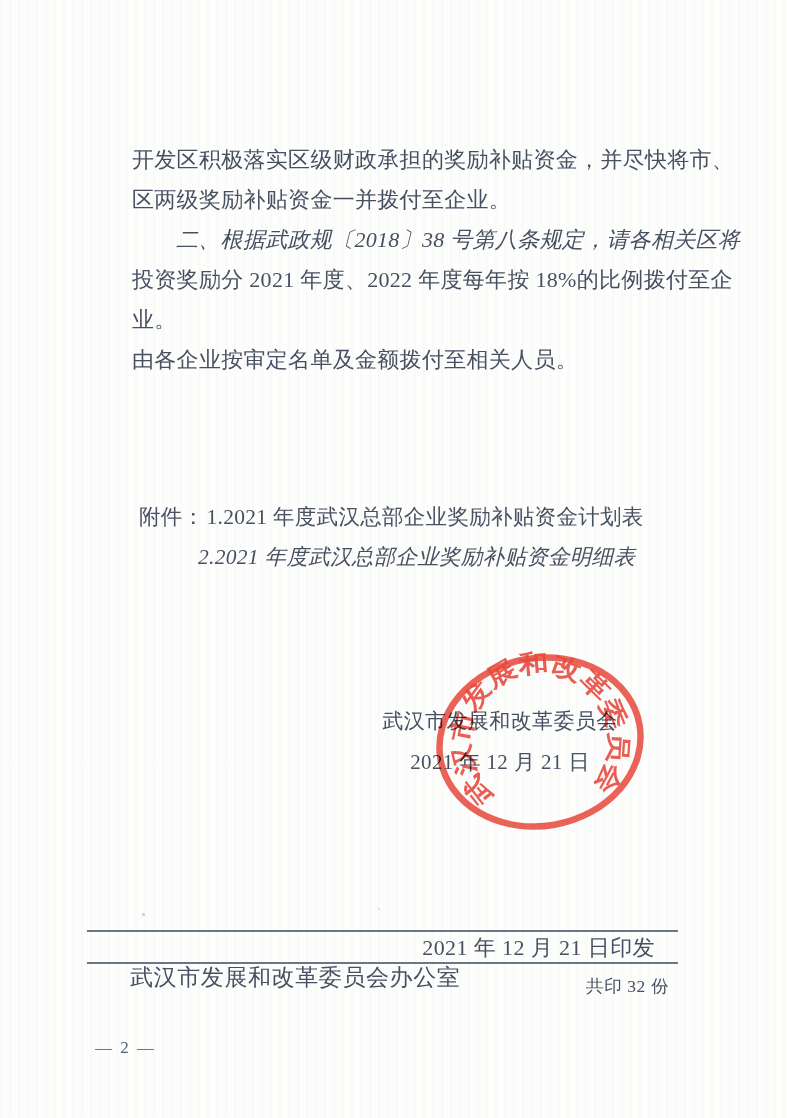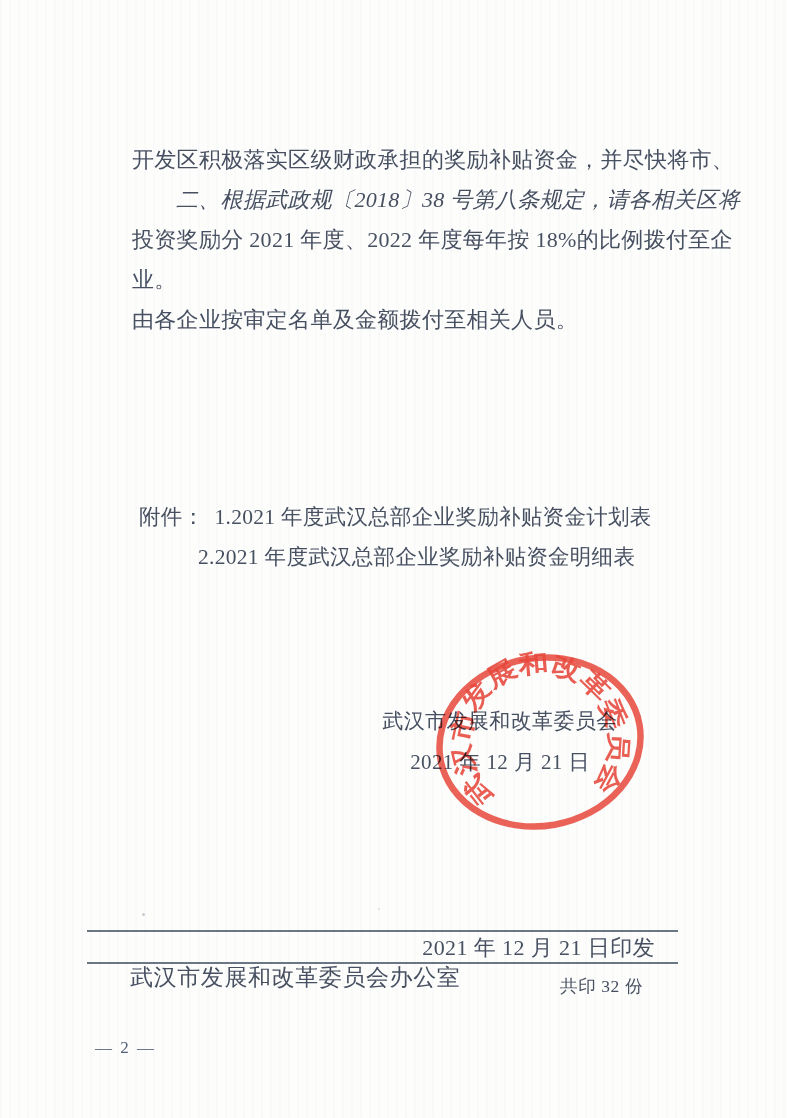--- a/index.html
+++ b/index.html
@@ -27,22 +27,22 @@
     font-size:22px; letter-spacing:0.3px;margin-left:39px;
   }
   .body-text .line{ height:40px; line-height:40px; white-space:nowrap; }
   .line.indent{ padding-left:44px;font-style:italic; }
 
   .attachment{
     position:absolute; left:139px; top:497px;
     font-size:21.5px; letter-spacing:0.3px;
   }
   .att-row{ height:40px; line-height:40px; white-space:nowrap; }
-  .att-row .att-label{ margin-right:10px; }
-  .att-row.cont{ padding-left:59px; }
+  .att-row .att-label{ margin-right:2px; }
+  .att-row.cont{ padding-left:59px;font-style:italic; }
 
   .signature{
     position:absolute; left:355px; top:701px; width:290px;
     text-align:center; font-size:21px; letter-spacing:0.4px;
   }
   .signature .sig-line{ height:41px; line-height:41px; white-space:nowrap; }
 
   .seal{
     position:absolute; left:420px; top:622px;
     width:240px; height:240px;
@@ -62,21 +62,21 @@
     position:absolute; left:130px; top:965px;
     font-size:23px; letter-spacing:0.6px;
     height:26px; line-height:26px; white-space:nowrap;
   }
   .footer-date{
     position:absolute; right:132px; top:935px;
     font-size:22px; letter-spacing:0.4px;
     height:26px; line-height:26px; white-space:nowrap;
   }
   .footer-copies{
-    position:absolute; right:144px; top:974px;
+    position:absolute; right:118px; top:974px;
     font-size:17.5px; letter-spacing:0.6px;
     height:24px; line-height:24px; white-space:nowrap;
   }
   .page-number{
     position:absolute; left:95px; top:1038px;
     font-size:17px; letter-spacing:2px;
     color:#55607a; white-space:nowrap;
   }
 
   .speck{
@@ -86,20 +86,21 @@
   .speck-1{ left:142px; top:913px; }
   .speck-2{ left:378px; top:908px; width:2px; height:2px; opacity:0.3; }
 </style>
 </head>
 <body>
 
 <div class="page">
 
   <main class="body-text">
     <div class="line">开发区积极落实区级财政承担的奖励补贴资金，并尽快将市、</div>
+    <div class="line">区两级奖励补贴资金一并拨付至企业。</div>
     <div class="line indent">二、根据武政规〔2018〕38 号第八条规定，请各相关区将</div>
     <div class="line">投资奖励分 2021 年度、2022 年度每年按 18%的比例拨付至企</div>
     <div class="line">业。</div>
     <div class="line">由各企业按审定名单及金额拨付至相关人员。</div>
   </main>
 
   <section class="attachment">
     <div class="att-row">
       <span class="att-label">附件：</span><span>1.2021 年度武汉总部企业奖励补贴资金计划表</span>
     </div>

